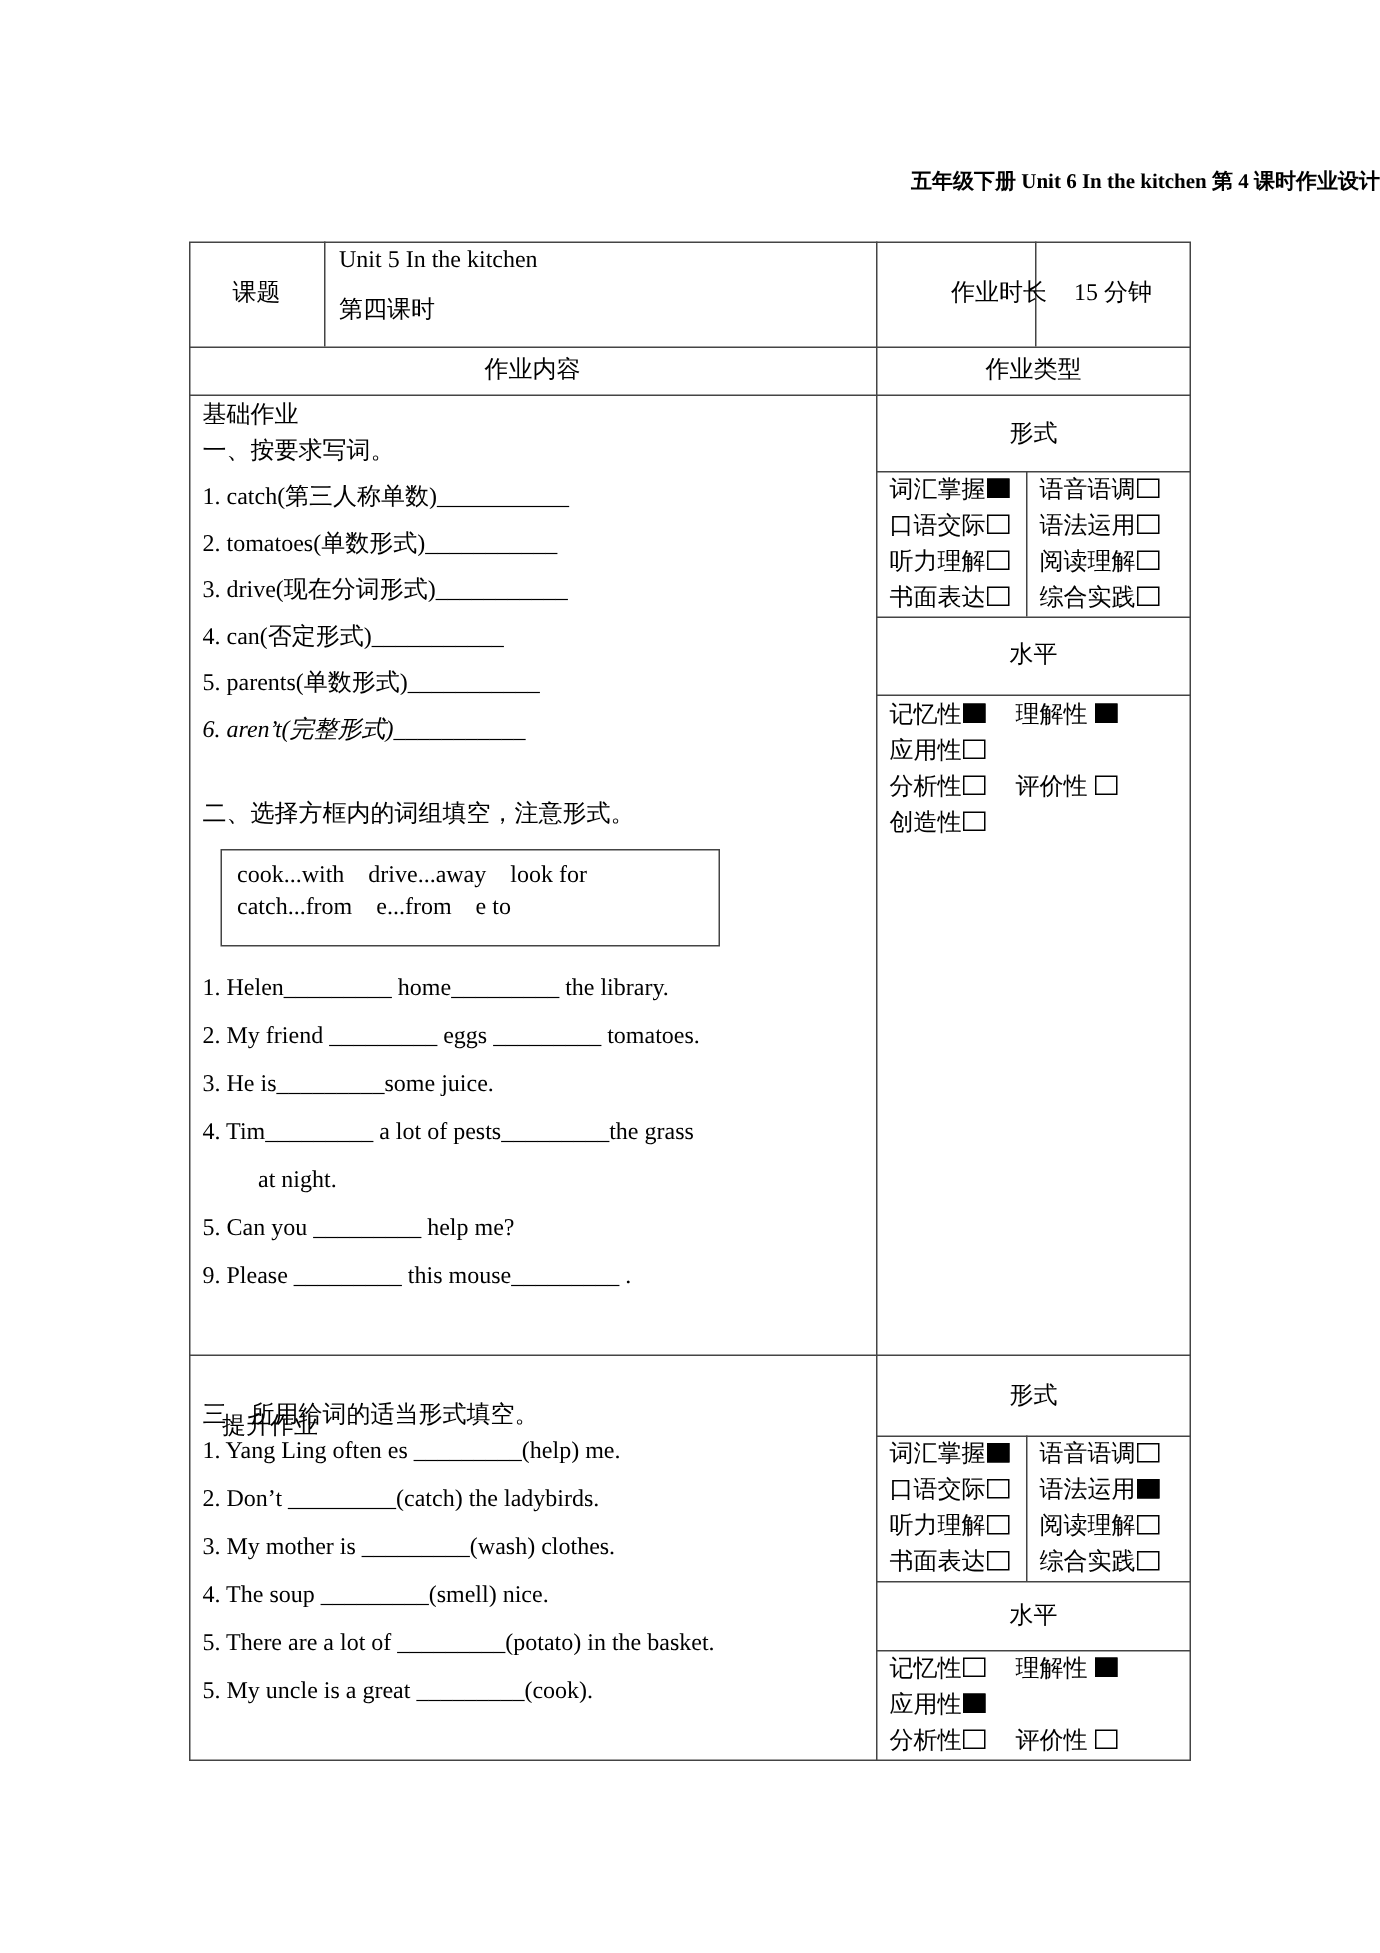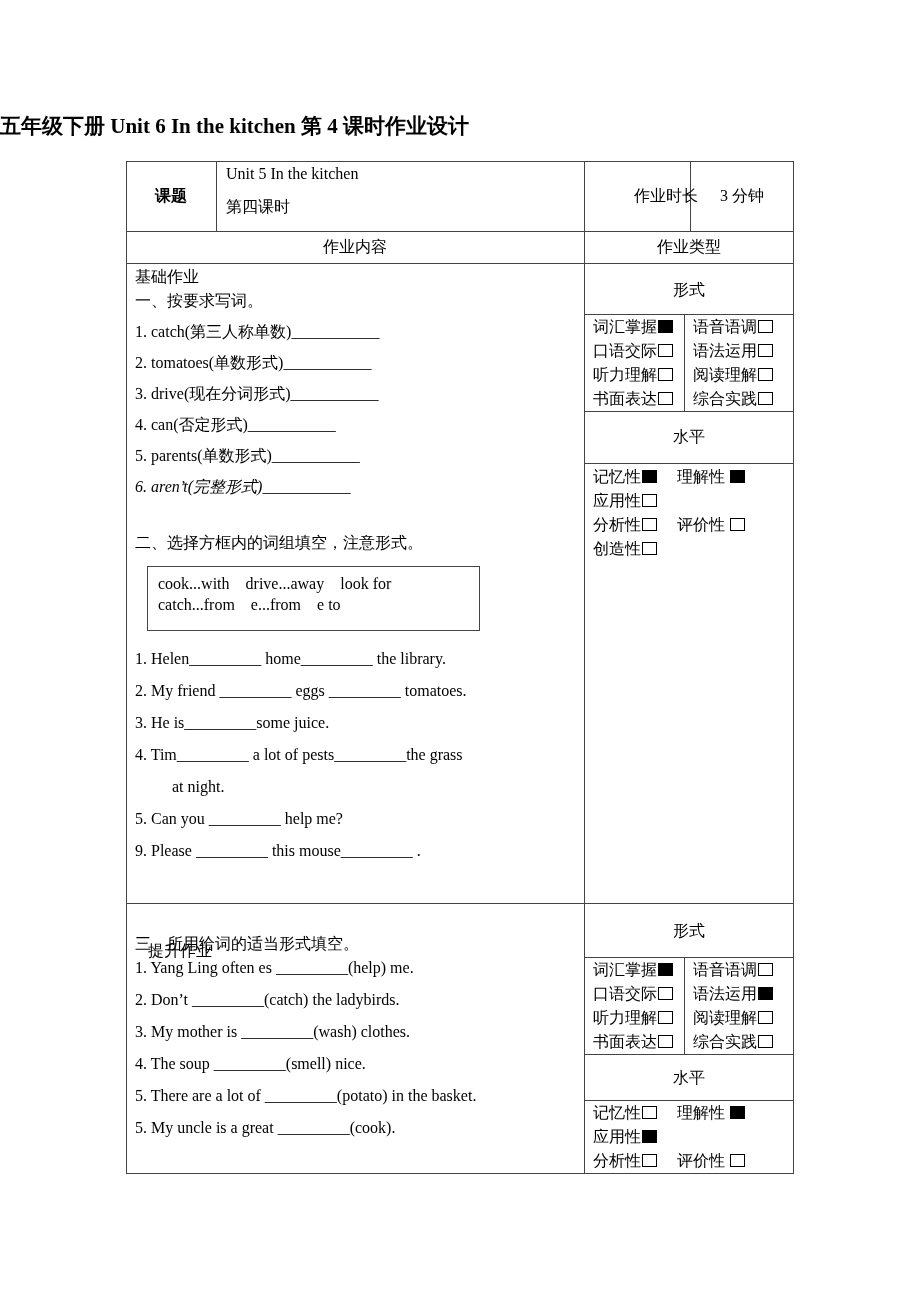--- a/index.html
+++ b/index.html
@@ -1,17 +1,17 @@
 <!DOCTYPE html>
 <html><head>
 <meta charset="utf-8">
 <style>
   html, body { margin:0; padding:0; background:#ffffff; }
   body { width:920px; height:1302px; position:relative; font-family:"Liberation Serif","DejaVu Serif",serif; color:#000; overflow:hidden; }
-  .title { position:absolute; top:112px; left:0; width:920px; text-align:left; font-size:21px; font-weight:bold; letter-spacing:0; }
+  .title { position:absolute; top:112px; left:0; width:920px; text-align:right; font-size:14px; font-weight:bold; letter-spacing:0; }
   .tbl { position:absolute; left:126px; top:161px; width:668px; border:1px solid #444; box-sizing:border-box; }
   .hline { position:absolute; height:0; border-top:1px solid #444; }
   .vline { position:absolute; width:0; border-left:1px solid #444; }
   .txt { position:absolute; font-size:16px; line-height:20px; white-space:pre; }
   .center { text-align:center; }
   .box { display:inline-block; width:15px; height:13px; border:1.5px solid #000; box-sizing:border-box; vertical-align:-1px; margin-left:1px; }
   .box.on { background:#000; }
   .phrasebox { position:absolute; left:147px; top:566px; width:333px; height:65px; border:1px solid #444; box-sizing:border-box; }
 </style>
 </head>
@@ -34,25 +34,25 @@
   <div class="hline" style="left:584px; top:411px; width:210px;"></div>
   <div class="hline" style="left:584px; top:463px; width:210px;"></div>
   <div class="vline" style="left:684px; top:314px; height:97px;"></div>
 
   <div class="hline" style="left:584px; top:957px; width:210px;"></div>
   <div class="hline" style="left:584px; top:1054px; width:210px;"></div>
   <div class="hline" style="left:584px; top:1100px; width:210px;"></div>
   <div class="vline" style="left:684px; top:957px; height:97px;"></div>
 </div>
 
-<div class="txt center" style="left:126px; top:186px; width:90px;font-weight:bold;">课题</div>
+<div class="txt center" style="left:126px; top:186px; width:90px;">课题</div>
 <div class="txt" style="left:226px; top:164px;">Unit 5 In the kitchen</div>
 <div class="txt" style="left:226px; top:197px;">第四课时</div>
 <div class="txt center" style="left:584px; top:186px; width:106px;padding-left:29px;">作业时长</div>
-<div class="txt center" style="left:690px; top:186px; width:104px;">3 分钟</div>
+<div class="txt center" style="left:690px; top:186px; width:104px;">15 分钟</div>
 <div class="txt center" style="left:126px; top:237px; width:458px;">作业内容</div>
 <div class="txt center" style="left:584px; top:237px; width:210px;">作业类型</div>
 
 <div>
   <div class="txt" style="left:135px; top:267px;">基础作业</div>
   <div class="txt" style="left:135px; top:291px;">一、按要求写词。</div>
   <div class="txt" style="left:135px; top:322px;">1. catch(第三人称单数)___________</div>
   <div class="txt" style="left:135px; top:353px;">2. tomatoes(单数形式)___________</div>
   <div class="txt" style="left:135px; top:384px;">3. drive(现在分词形式)___________</div>
   <div class="txt" style="left:135px; top:415px;">4. can(否定形式)___________</div>

